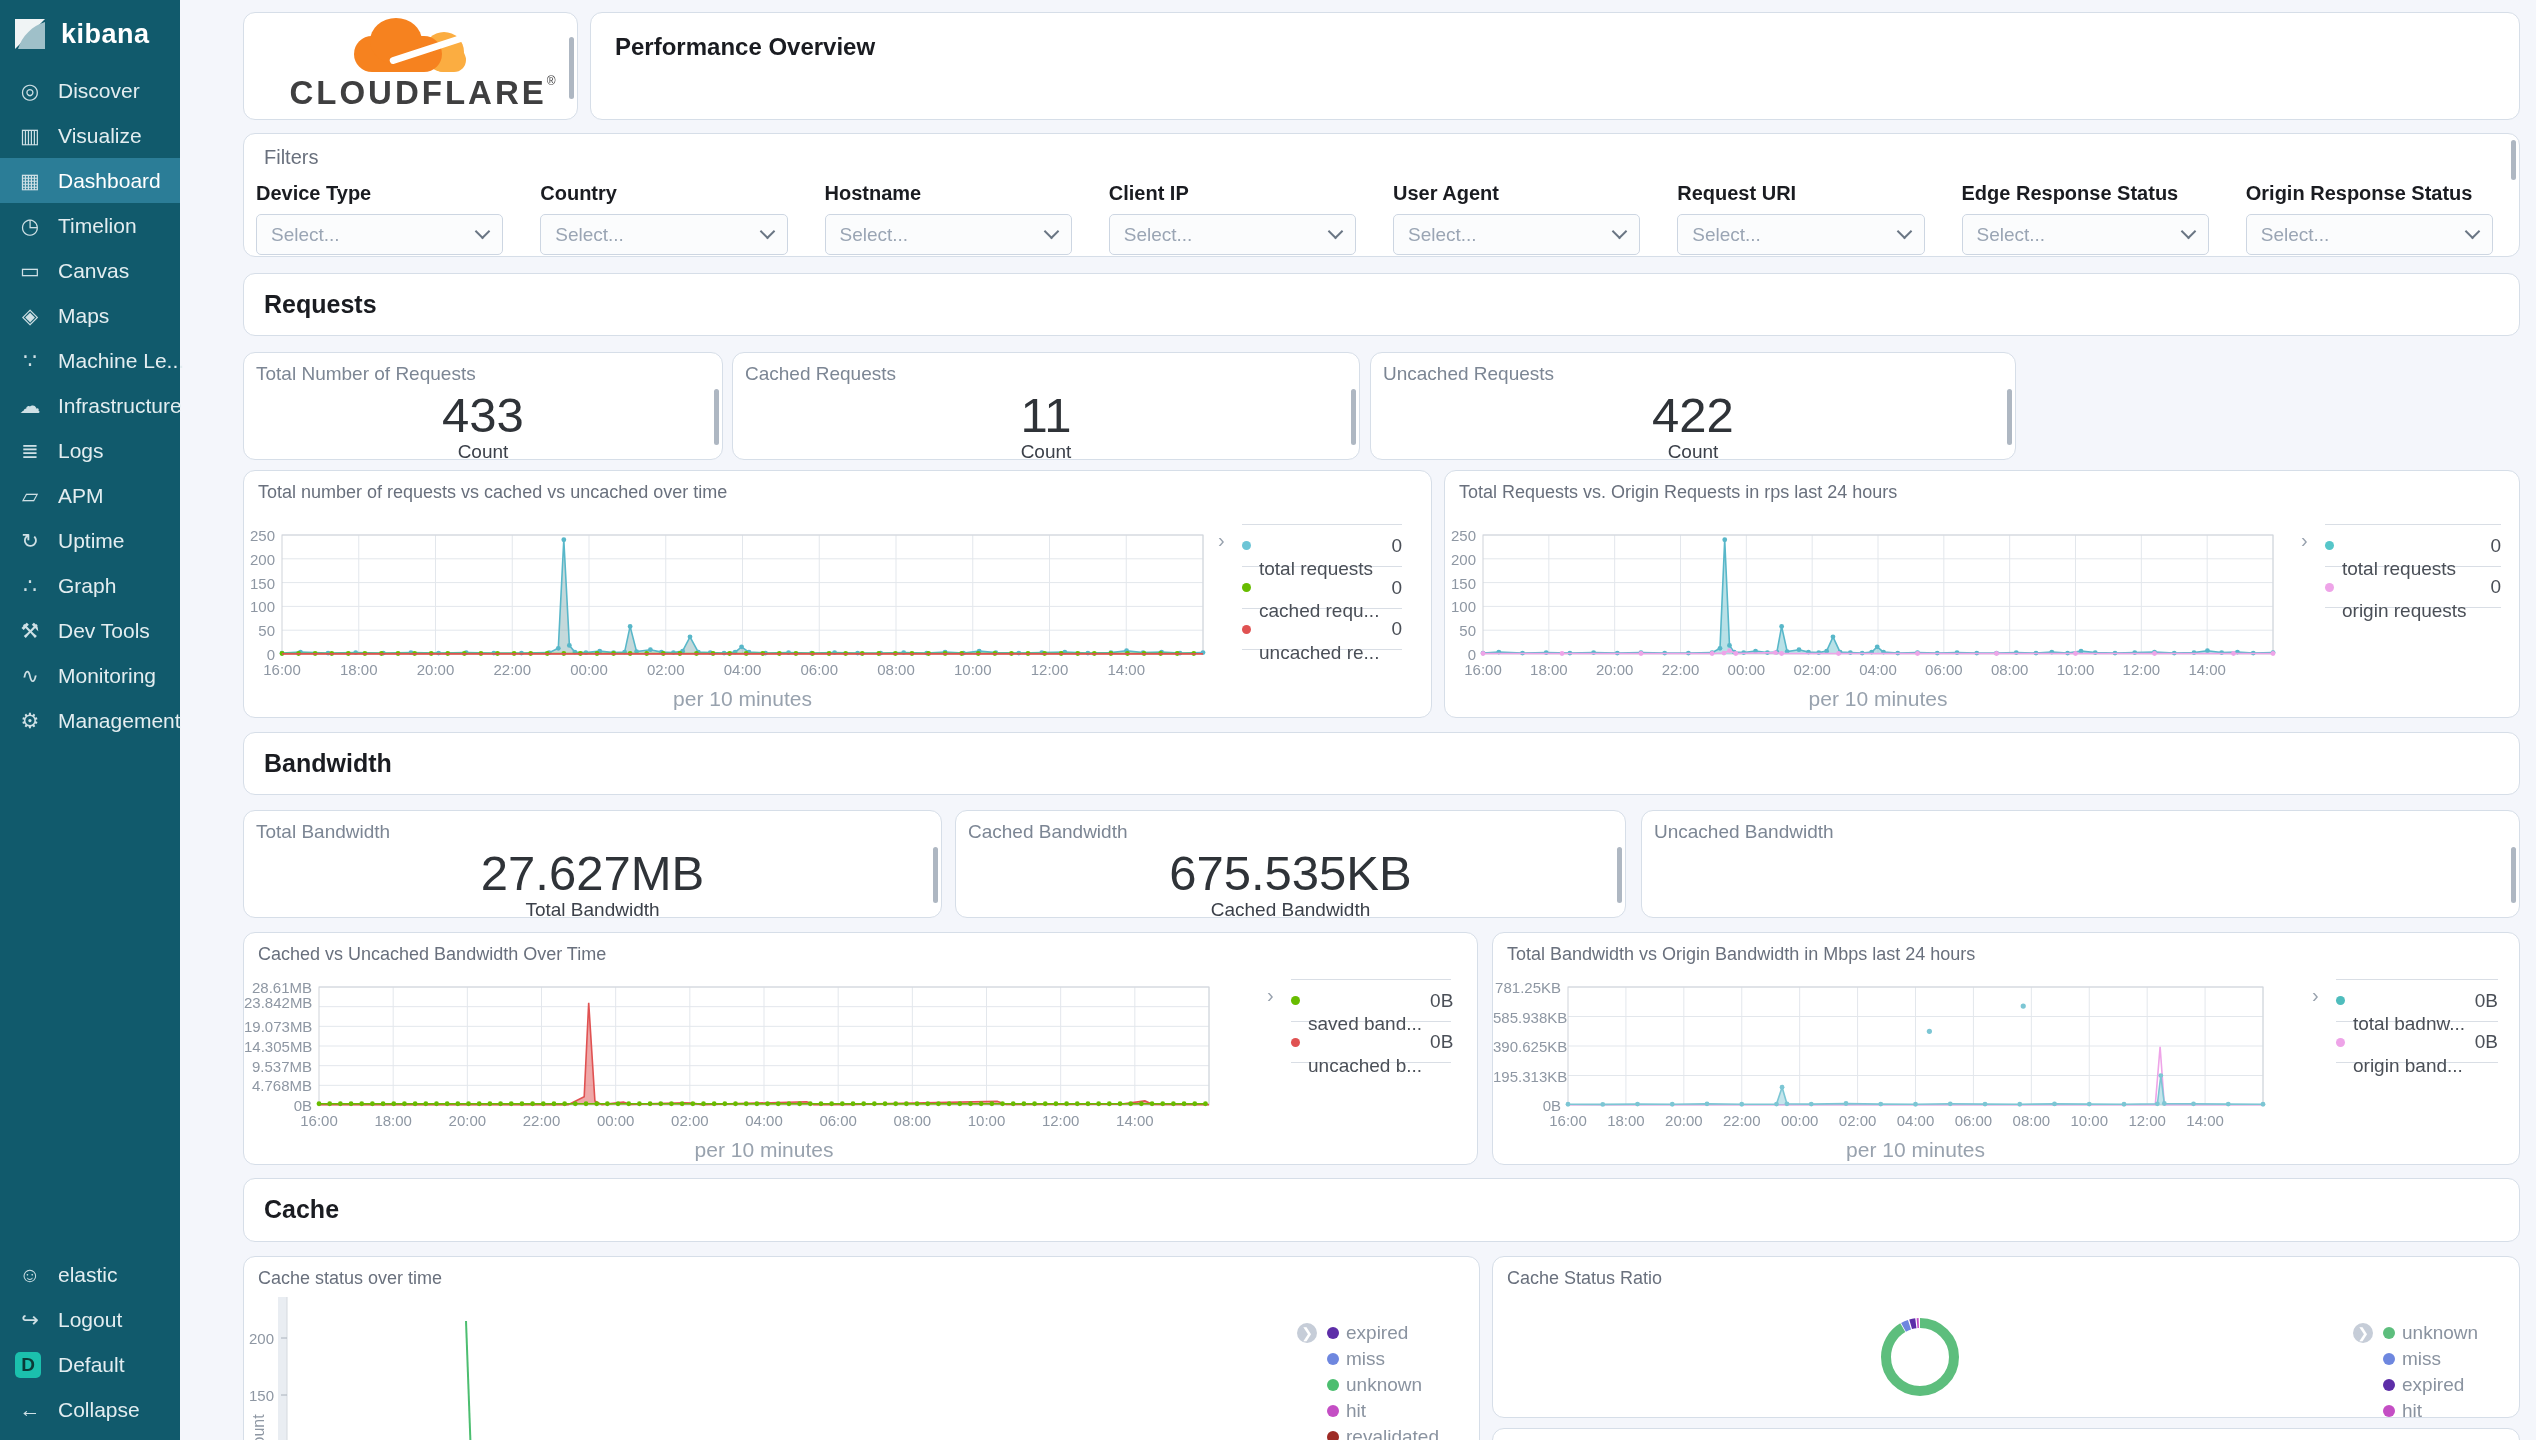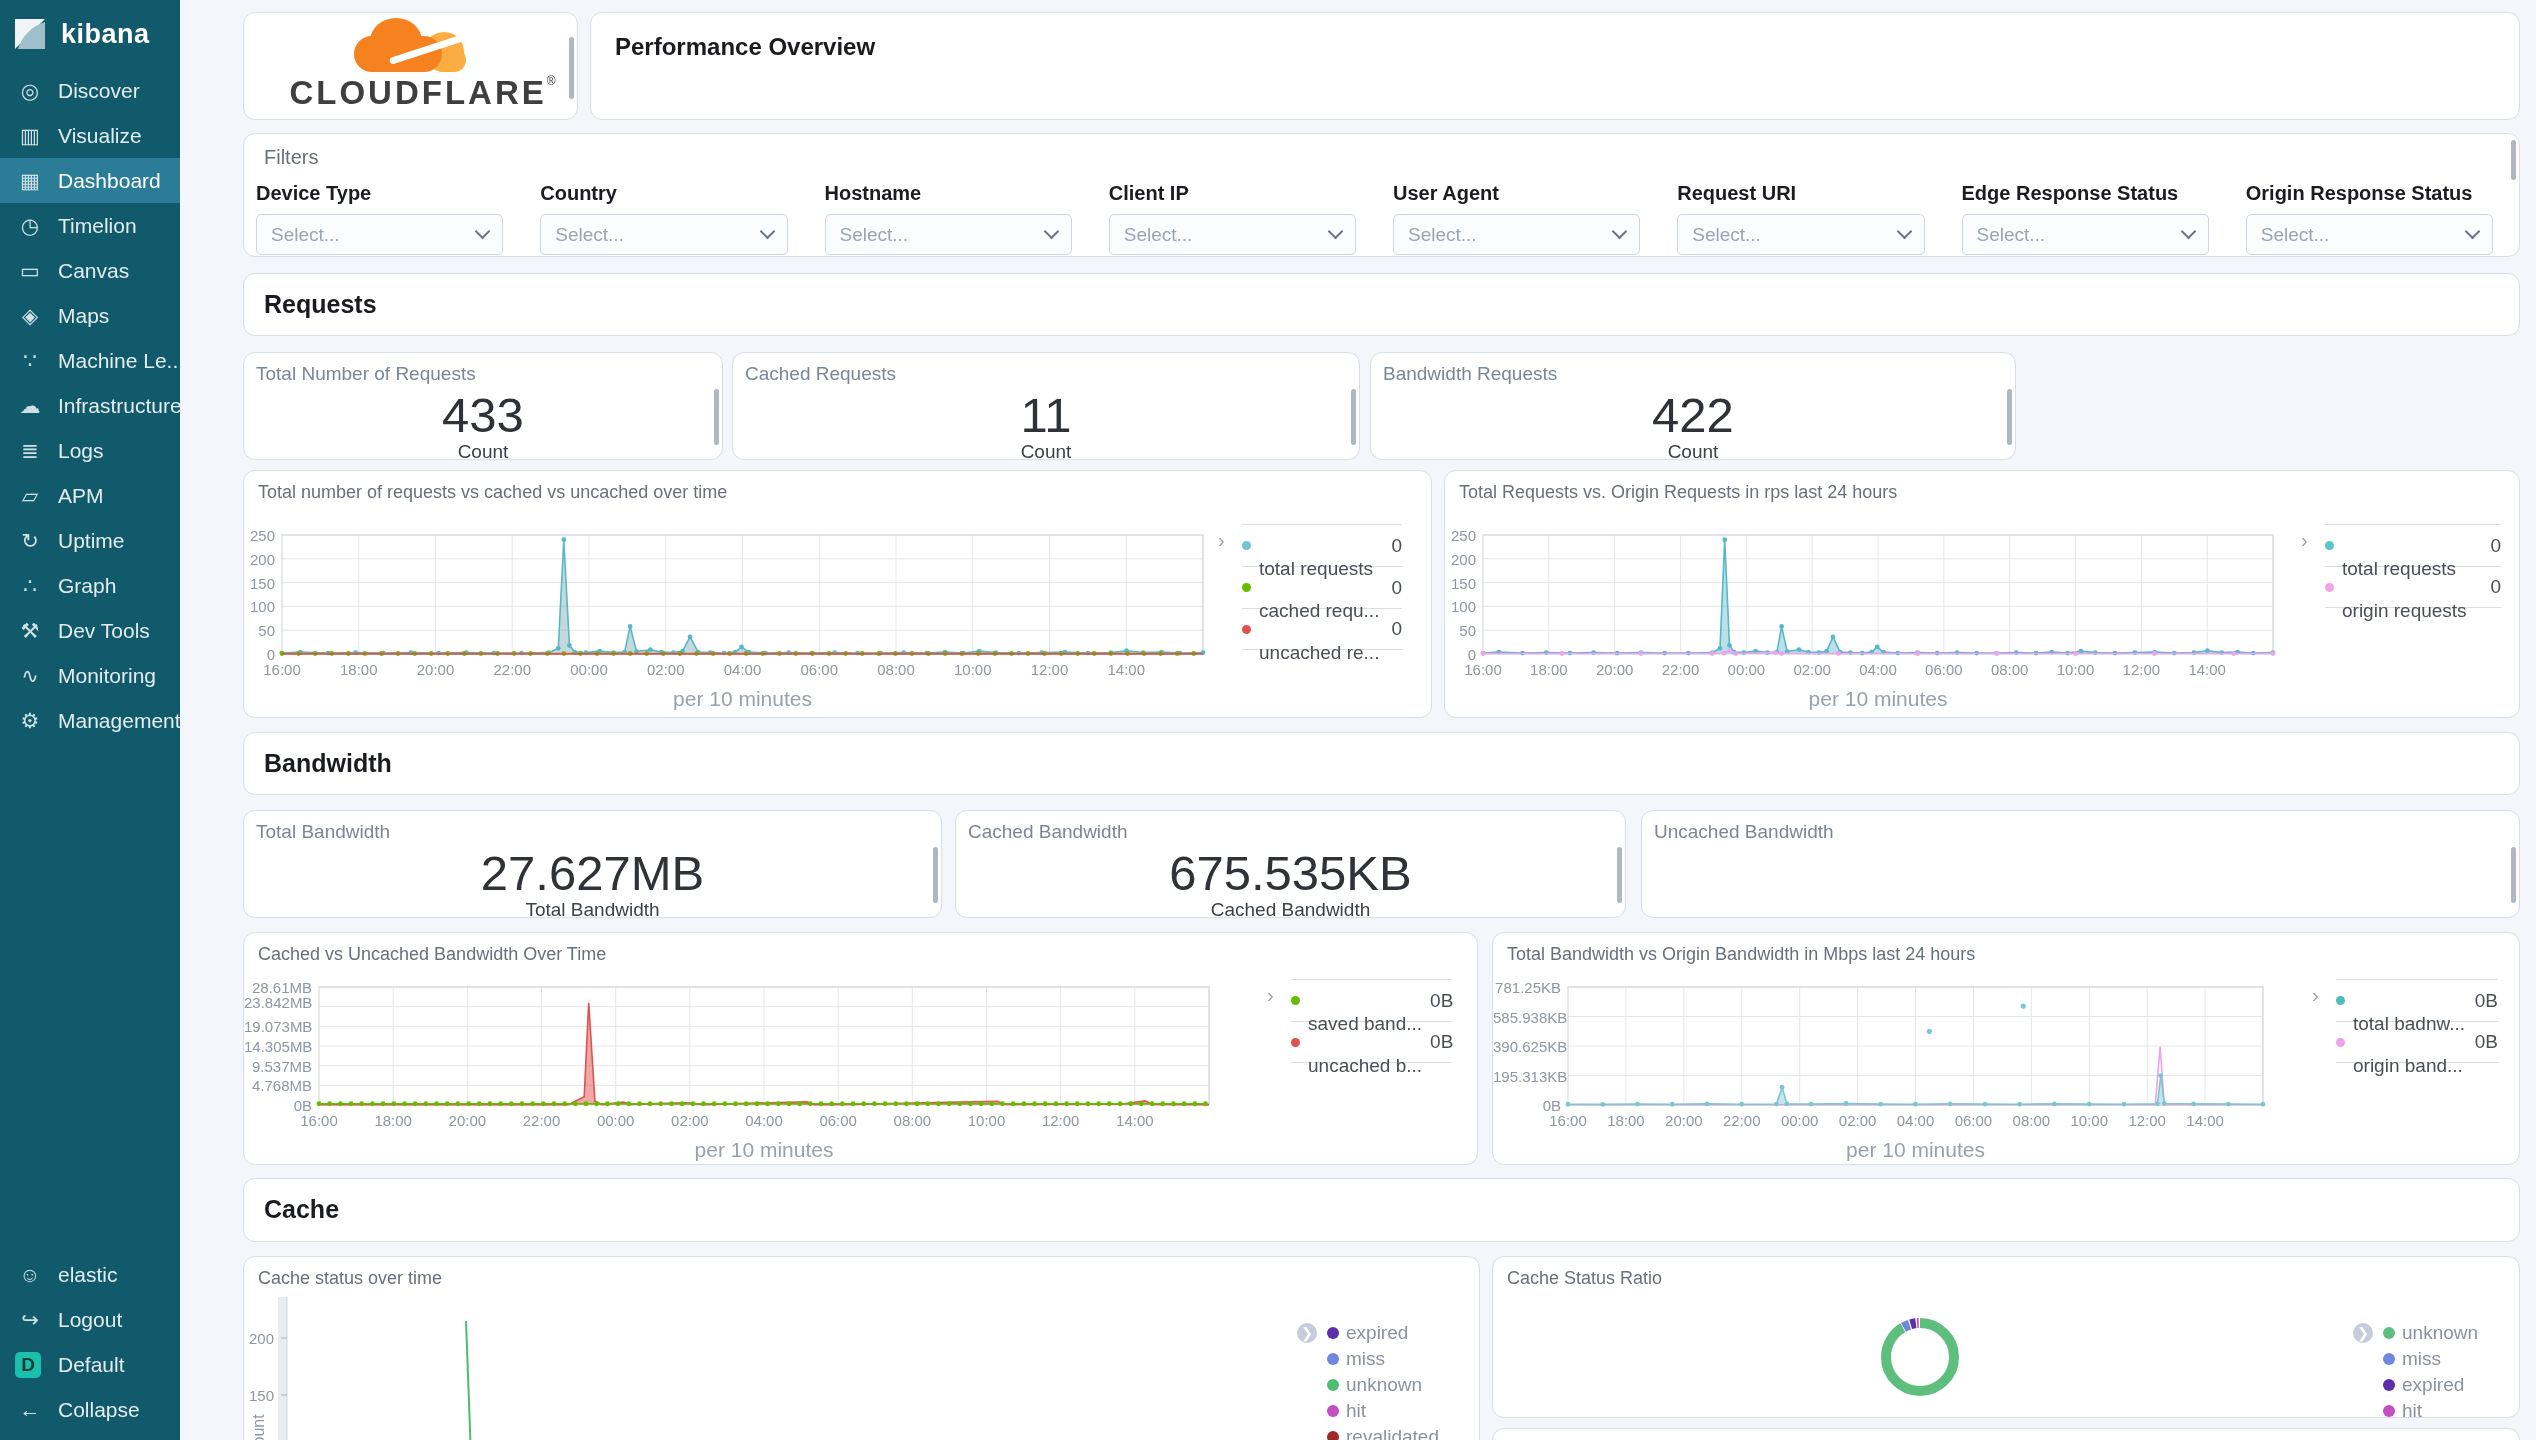--- a/index.html
+++ b/index.html
@@ -249,21 +249,21 @@
         <div class="msub">Count</div>
         <div class="vthumb" style="top:36px;height:56px;"></div>
       </div>
     <div class="panel mcard" style="left:552px;top:352px;width:628px;height:108px;">
         <div class="mtitle">Cached Requests</div>
         <div class="mval">11</div>
         <div class="msub">Count</div>
         <div class="vthumb" style="top:36px;height:56px;"></div>
       </div>
     <div class="panel mcard" style="left:1190px;top:352px;width:646px;height:108px;">
-        <div class="mtitle">Bandwidth Requests</div>
+        <div class="mtitle">Uncached Requests</div>
         <div class="mval">422</div>
         <div class="msub">Count</div>
         <div class="vthumb" style="top:36px;height:56px;"></div>
       </div>
 
     <div class="panel" style="left:63px;top:470px;width:1189px;height:248px;">
         <div class="panel-title">Total number of requests vs cached vs uncached over time</div>
         <div class="ytick" style="left:0;width:31px;top:175px;">0</div>
         <div class="ytick" style="left:0;width:31px;top:151.2px;">50</div>
         <div class="ytick" style="left:0;width:31px;top:127.4px;">100</div>

